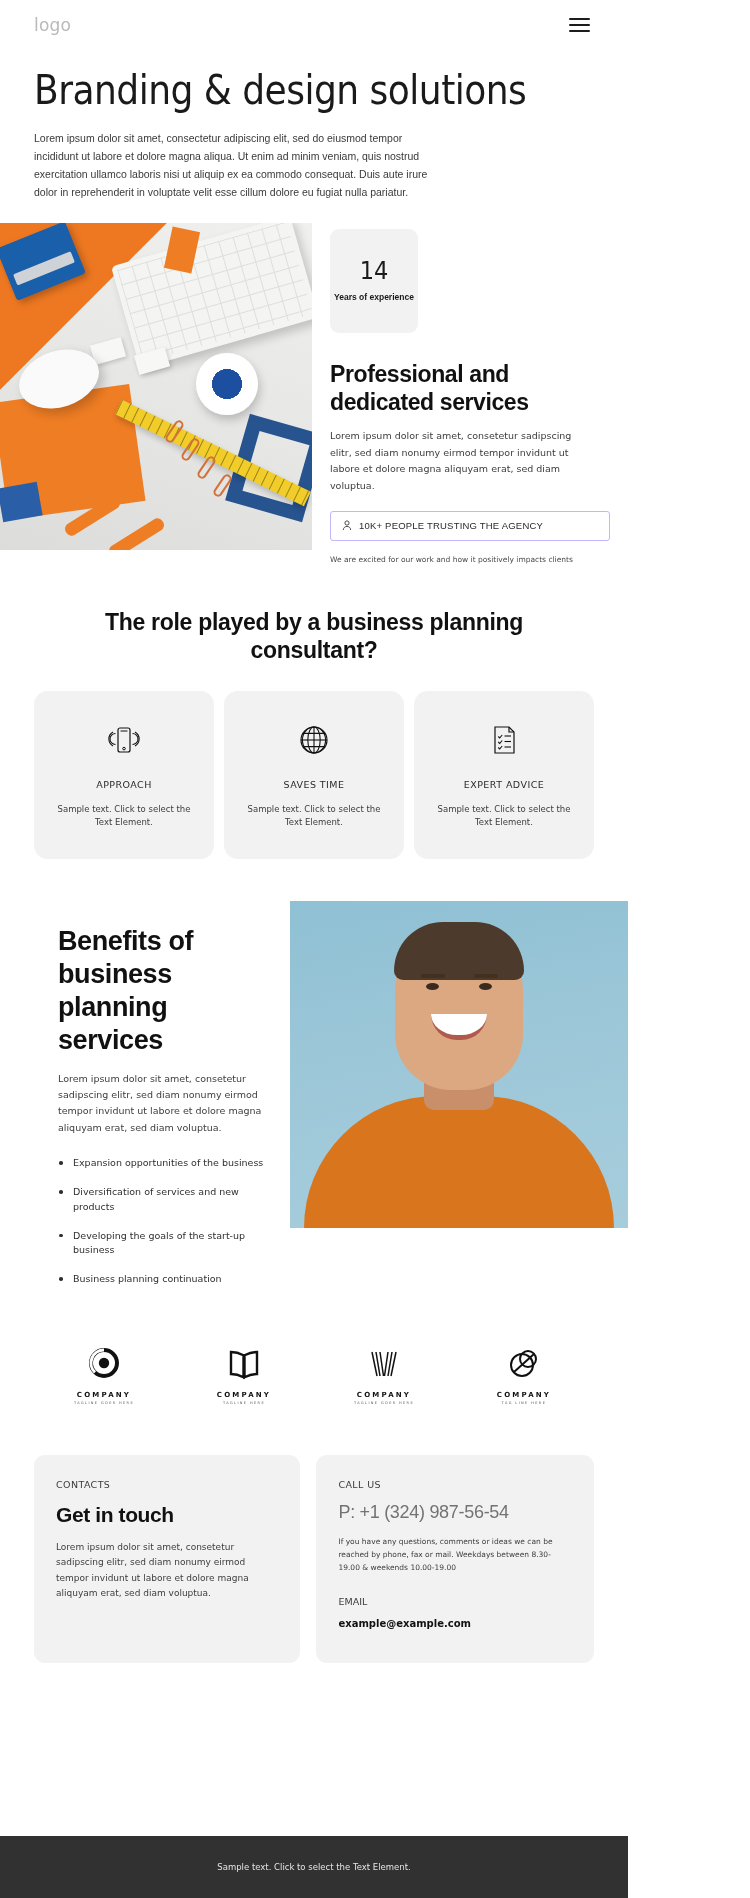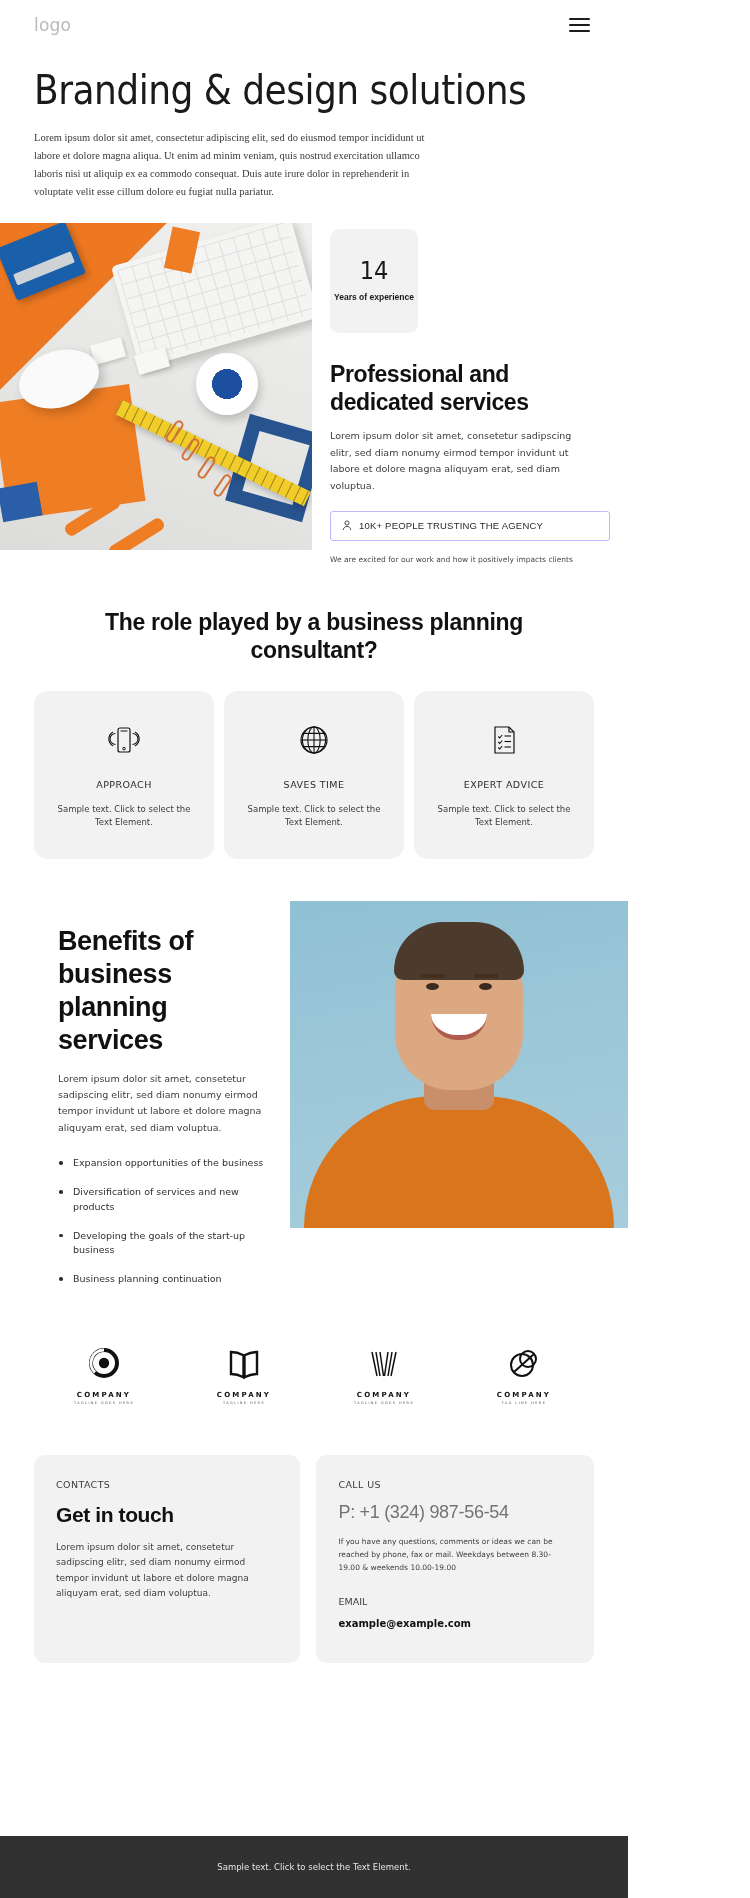--- a/index.html
+++ b/index.html
@@ -23,21 +23,21 @@
 
   
   .hero { padding:18px 34px 0 34px; }
   .hero h1 {
     font-family:"DejaVu Sans Condensed","Liberation Sans",sans-serif;
     font-size:40px; font-weight:400; letter-spacing:-.5px;
     color:#1a1a1a; line-height:1.12;
   }
   .hero p {
     margin-top:16px; font-size:10.5px; line-height:1.72; color:#3a3a3a;
-    max-width:400px; font-family:Liberation Serif, serif;
+    max-width:400px; font-family:Liberation Sans, sans-serif;
   }
 
   
   .split { display:flex; margin-top:22px; align-items:stretch; }
   .split-img {
     width:312px; height:327px; flex:none; position:relative; overflow:hidden;
     background:#e8e4de;
   }
   .split-right { flex:1; padding:6px 18px 0 18px; }
 

